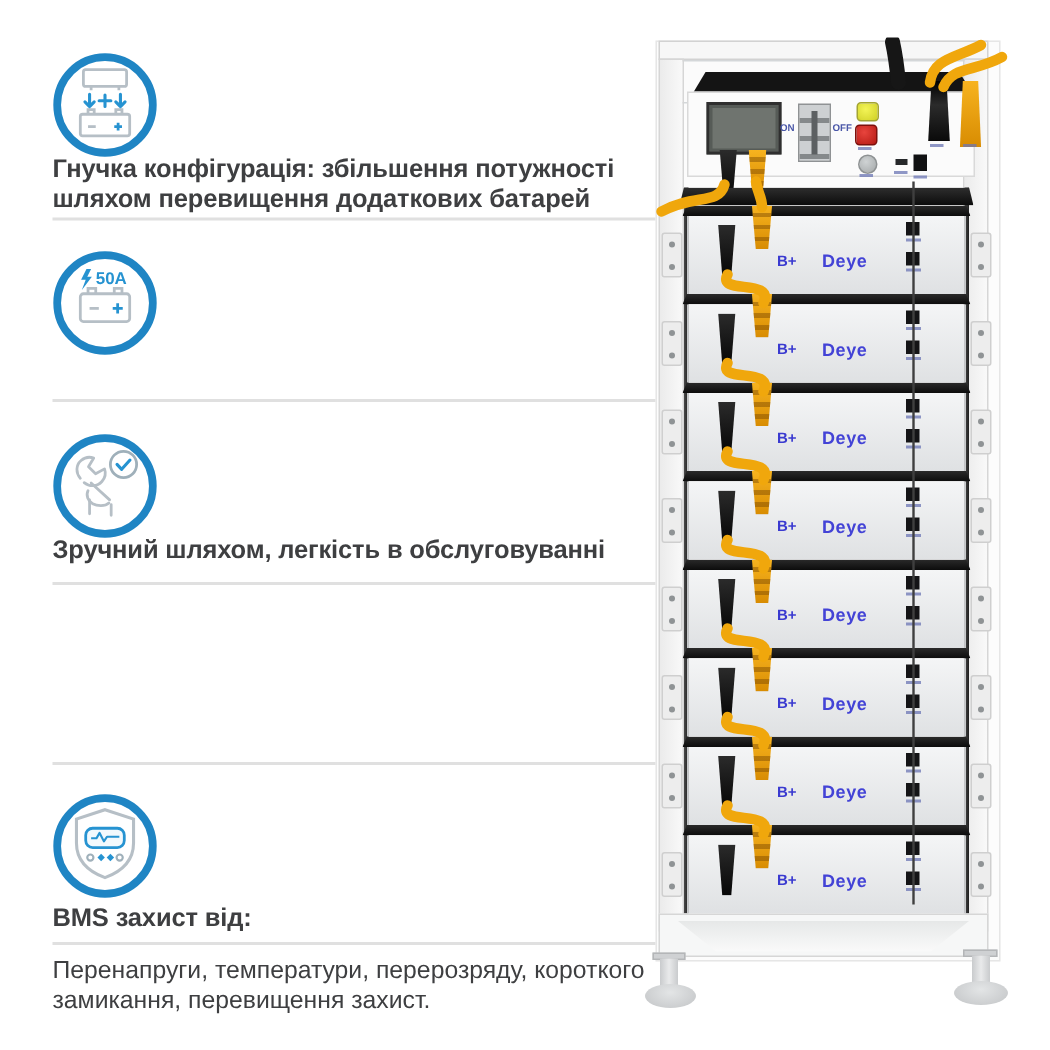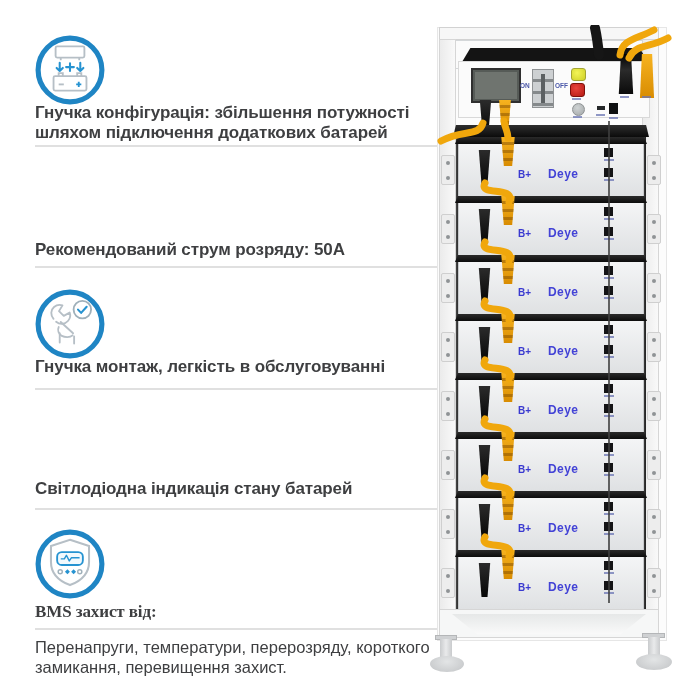--- a/index.html
+++ b/index.html
@@ -109,60 +109,71 @@
         <path d="M24 49h5"></path>
         <path d="M41 49h5M43.5 46.5v5" stroke="#2693d1"></path>
       </g>
       <g fill="none" stroke="#2693d1" stroke-width="2" stroke-linecap="round" stroke-linejoin="round">
         <path d="M25 28v8m0 0l-3-3m3 3l3-3"></path>
         <path d="M45 28v8m0 0l-3-3m3 3l3-3"></path>
         <path d="M35 28.5v7.5M31.2 32.2h7.6"></path>
       </g>
     </svg>
   </div>
-  <div class="feature-text" style="top:103px;">Гнучка конфігурація: збільшення потужності шляхом підключення додаткових батарей</div>
+  <div class="feature-text" style="top:103px;">Гнучка конфігурація: збільшення потужності шляхом перевищення додаткових батарей</div>
   <div class="divider" style="top:145px;"></div>
 
-  <div class="feature-text" style="top:240px;">Рекомендований струм розряду: 50A</div>
+  <div class="feature" style="top:166px;">
+    <svg class="icon-wrap" viewBox="0 0 70 70">
+      <circle cx="35" cy="35" r="31" fill="#ffffff" stroke="#1f85c4" stroke-width="5"></circle>
+      <path d="M23 13l-3.5 7h3l-2.5 6.5 6.5-8.5h-3l2.5-5z" fill="#2693d1"></path>
+      <text x="29" y="23" font-size="11" font-weight="bold" fill="#2693d1" font-family="Liberation Sans, sans-serif">50A</text>
+      <g fill="none" stroke="#b6bfc6" stroke-width="1.8">
+        <rect x="19" y="29" width="32" height="18" rx="2"></rect>
+        <path d="M24 29v-3.5h5V29M41 29v-3.5h5V29"></path>
+        <path d="M25 38.5h6"></path>
+        <path d="M40 38.5h6.5M43.2 35.2v6.6" stroke="#2693d1"></path>
+      </g>
+    </svg>
+  </div>
   <div class="divider" style="top:266px;"></div>
 
   <div class="feature" style="top:288px;">
     <svg class="icon-wrap" viewBox="0 0 70 70">
       <circle cx="35" cy="35" r="31" fill="#ffffff" stroke="#1f85c4" stroke-width="5"></circle>
       <g fill="none" stroke="#b6bfc6" stroke-width="1.8" stroke-linecap="round" stroke-linejoin="round">
         <path d="M19 30c-3-3.5-3-8.5.5-11.5 2.3-2 5.4-2.6 8.2-1.6l-3.4 5.6 4.6 4.6 5.8-3.2c1 2.8.3 5.9-1.7 8.2-3 3.4-8 3.6-11.5.7"></path>
         <path d="M26 33l12 11"></path>
         <path d="M24 38c-1.5 3 0 7 3 8.5 2.6 1.4 8 2 10.5-.5"></path>
         <path d="M25 44v9M39 47v7"></path>
       </g>
       <circle cx="47" cy="21" r="8.5" fill="#ffffff" stroke="#9fb0ba" stroke-width="1.8"></circle>
       <path d="M42.8 21l3 3.2 5.4-6" fill="none" stroke="#2693d1" stroke-width="2" stroke-linecap="round" stroke-linejoin="round"></path>
     </svg>
   </div>
-  <div class="feature-text" style="top:357px;">Гнучка монтаж, легкість в обслуговуванні</div>
+  <div class="feature-text" style="top:357px;">Зручний шляхом, легкість в обслуговуванні</div>
   <div class="divider" style="top:388px;"></div>
 
-  <div class="feature-text" style="top:479px;">Світлодіодна індикація стану батарей</div>
   <div class="divider" style="top:508px;"></div>
 
   <div class="feature" style="top:528px;">
     <svg class="icon-wrap" viewBox="0 0 70 70">
       <circle cx="35" cy="35" r="31" fill="#ffffff" stroke="#1f85c4" stroke-width="5"></circle>
       <path d="M35 11.5l18.5 6v15.5c0 11.5-7.8 18.5-18.5 22.5-10.7-4-18.5-11-18.5-22.5V17.5z" fill="none" stroke="#b6bfc6" stroke-width="2"></path>
       <rect x="22.5" y="23.5" width="25" height="12.5" rx="4.5" fill="#f2f9fd" stroke="#2693d1" stroke-width="1.8"></rect>
       <path d="M26 30h3.5l2-3.5 2.8 5.5 2-3h8" fill="none" stroke="#2693d1" stroke-width="1.4" stroke-linejoin="round"></path>
       <g>
         <circle cx="25.5" cy="42.5" r="2" fill="none" stroke="#9fb0ba" stroke-width="1.4"></circle>
         <rect x="30.8" y="40.8" width="3.4" height="3.4" transform="rotate(45 32.5 42.5)" fill="#2693d1"></rect>
         <rect x="36.8" y="40.8" width="3.4" height="3.4" transform="rotate(45 38.5 42.5)" fill="#2693d1"></rect>
         <circle cx="44.5" cy="42.5" r="2" fill="none" stroke="#9fb0ba" stroke-width="1.4"></circle>
       </g>
     </svg>
   </div>
-  <div class="feature-text" style="top:602px;font-family:Liberation Serif, serif;">BMS захист від:</div>
+  <div class="feature-text" style="top:602px;">BMS захист від:</div>
   <div class="divider" style="top:628px;"></div>
 
   <div class="footnote">Перенапруги, температури, перерозряду, короткого замикання, перевищення захист.</div>
 
   <div class="rack">
     <div class="cabinet"></div>
     <div class="top-bar"></div>
     <div class="top-opening"></div>
     <div class="post left"></div>
     <div class="post right"></div>

